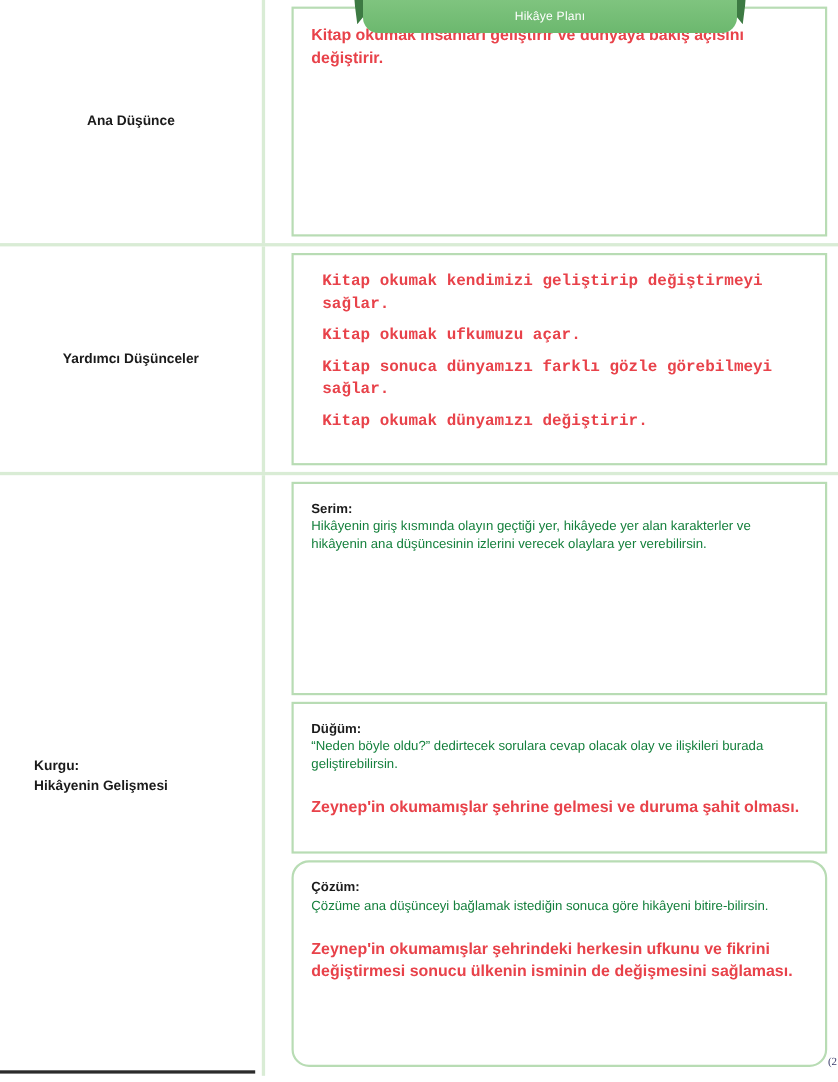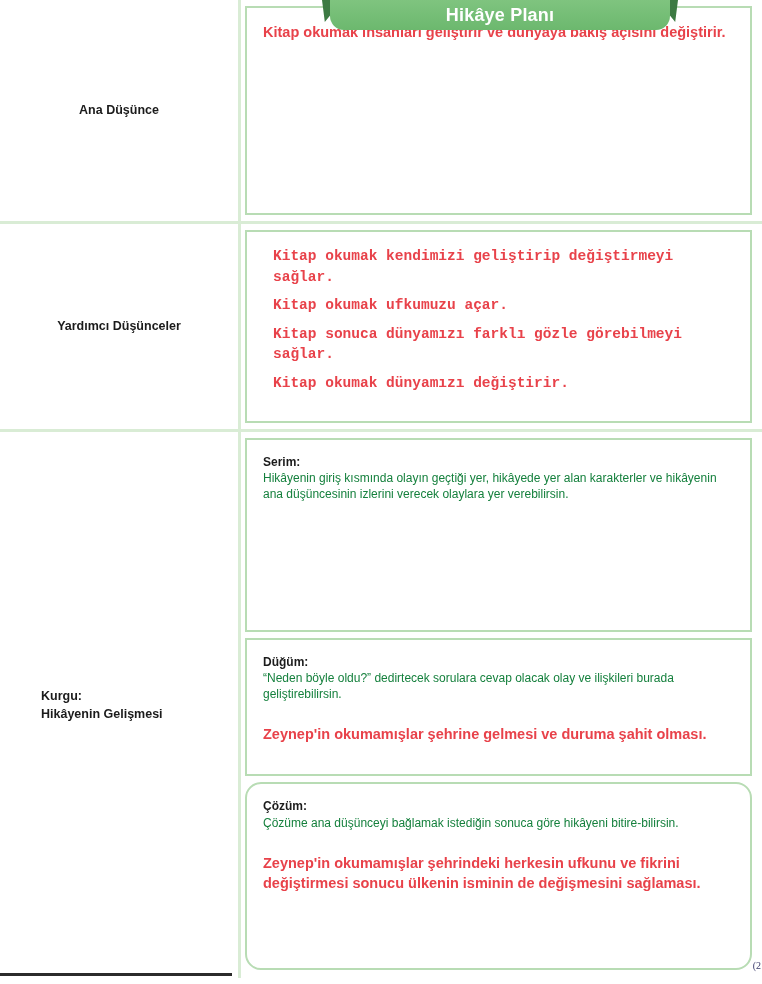--- a/index.html
+++ b/index.html
@@ -46,22 +46,22 @@
     width: 340px;
     height: 30px;
     background: linear-gradient(180deg, #7fc47f 0%, #6cb86e 100%);
     border-radius: 0 0 14px 14px;
     display: flex;
     align-items: center;
     justify-content: center;
   }
   .banner-title {
     color: #ffffff;
-    font-size: 18px;
-    font-weight: bold;
+    font-size: 11px;
+    font-weight: normal;
     letter-spacing: .2px;
   }
 
   
   .table {
     position: absolute;
     left: 0px;
     top: 0px;
     width: 762px;
   }
@@ -78,37 +78,38 @@
     flex: 0 0 241px;
     border-right: 3px solid #d9ecd5;
     box-sizing: border-box;
     display: flex;
     align-items: center;
     justify-content: center;
     padding: 6px 12px;
   }
   .label-cell.left-align {
     justify-content: flex-start;
-    padding-left: 41px;
+    padding-left: 31px;
   }
   .label-text {
     font-size: 12.5px;
     font-weight: bold;
     color: #1b1b1b;
     line-height: 1.45;
     text-align: right;
   }
   .label-cell.left-align .label-text { text-align: left; }
 
   .content-cell {
     flex: 1 1 auto;
     box-sizing: border-box;
     padding: 6px 10px 6px 4px;
     display: flex;
     flex-direction: column;
+    margin-left: 20px;
   }
 
   .gbox {
     border: 2px solid #b8dcb4;
     box-sizing: border-box;
     background: #ffffff;
     padding: 14px 16px 12px 16px;
     flex: 1 1 auto;
   }
   .gbox + .gbox { margin-top: 6px; }

